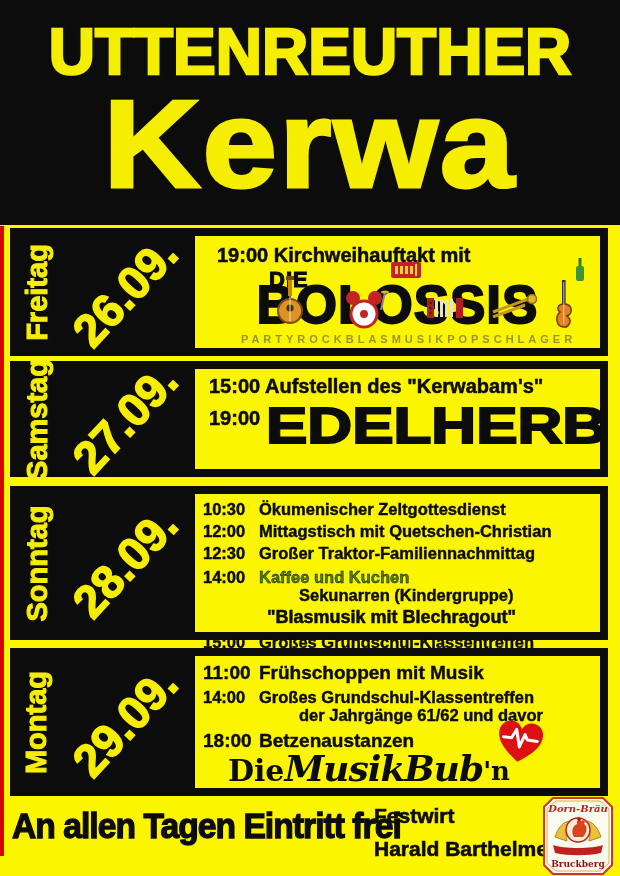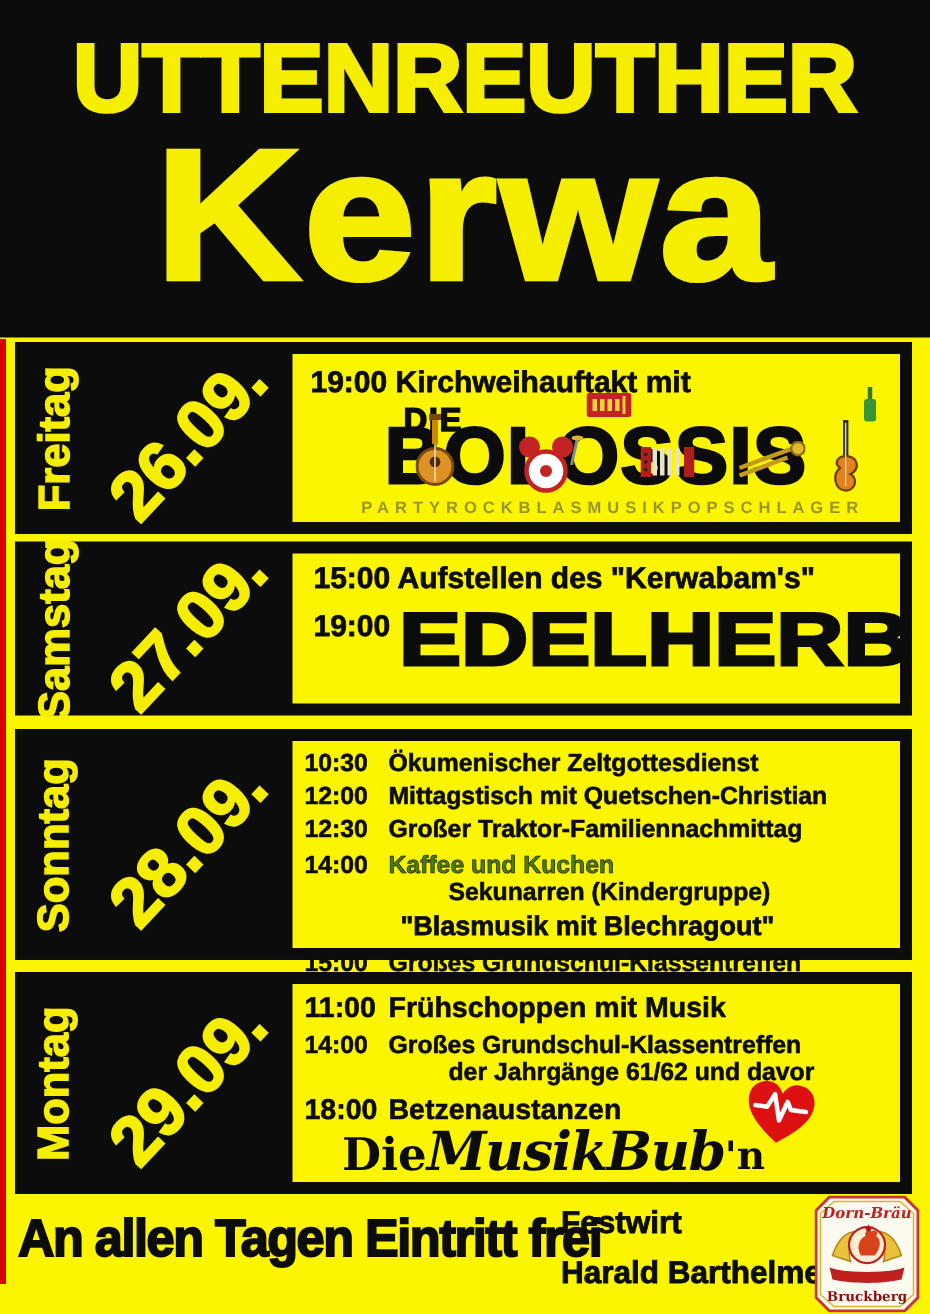--- a/index.html
+++ b/index.html
@@ -35,21 +35,21 @@
     font-size:29px;font-weight:700;color:#f6ee00;-webkit-text-stroke:1px #f6ee00;
   }
   .day-date{position:absolute;left:44px;top:0;width:142px;height:100%;
     display:flex;align-items:center;justify-content:center;}
   .day-date span{
     transform:rotate(-47deg);white-space:nowrap;
     font-size:46px;font-weight:700;color:#f6ee00;-webkit-text-stroke:1.5px #f6ee00;
   }
   .panel{position:absolute;left:185px;top:8px;right:8px;bottom:8px;background:#fcf500;}
   
-  .r0-line{position:absolute;top:8px;left:12px;font-size:20px;font-weight:700;
+  .r0-line{position:absolute;top:8px;left:22px;font-size:20px;font-weight:700;
     -webkit-text-stroke:0.5px #0c0c0c;white-space:nowrap;}
   .bol-die{position:absolute;top:31px;left:74px;font-size:22px;font-weight:700;
     -webkit-text-stroke:1px #0c0c0c;letter-spacing:1px;}
   .bol-name{position:absolute;top:42px;left:0;right:0;text-align:center;
     font-size:53px;font-weight:700;line-height:1;letter-spacing:1px;
     -webkit-text-stroke:2px #0c0c0c;}
   .bol-sub{position:absolute;top:97px;left:0;right:0;text-align:center;
     font-size:11px;font-weight:700;letter-spacing:4px;color:#96962b;white-space:nowrap;margin-left:22px;}
   .bol-ico{position:absolute;}
   

